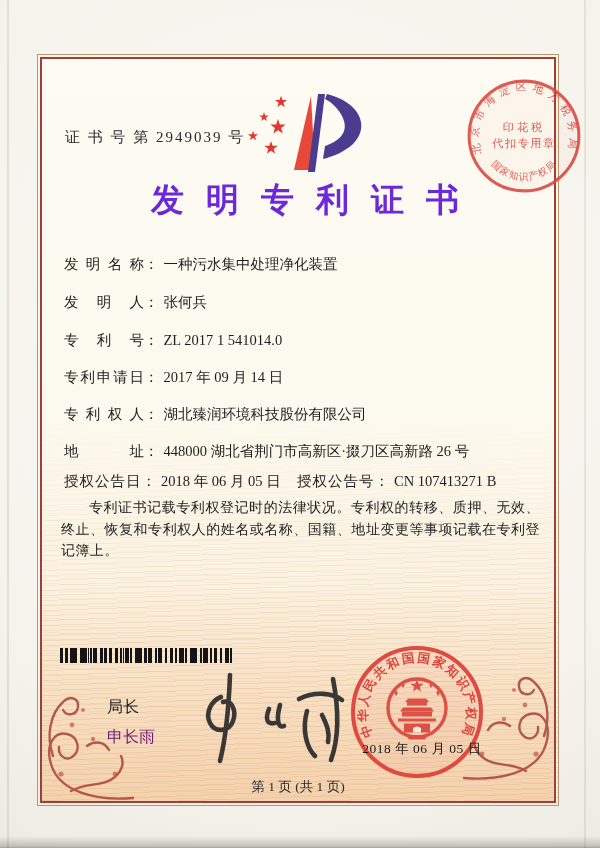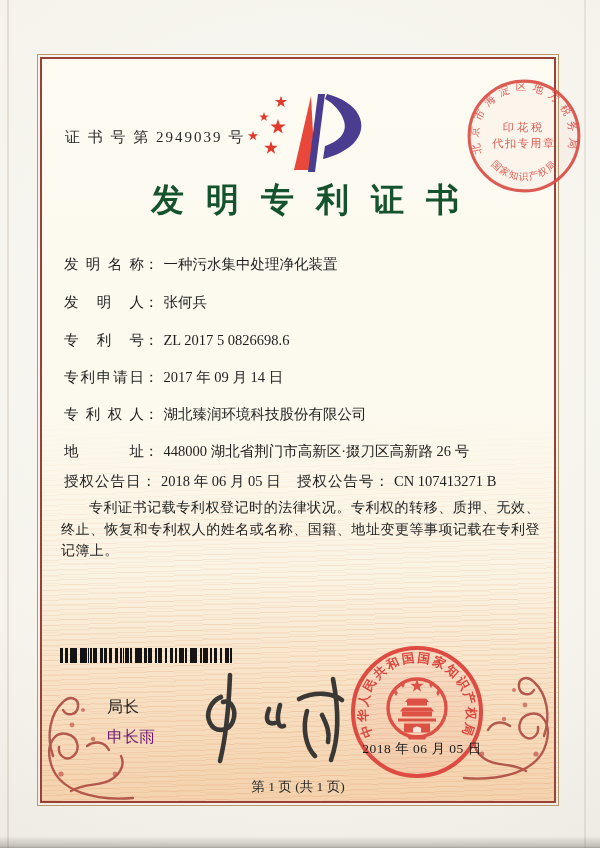--- a/index.html
+++ b/index.html
@@ -31,21 +31,21 @@
     mask-image:linear-gradient(180deg, transparent 0%, #000 55%, #000 100%);
   }
 
   .cert-number{position:absolute;left:65px;top:88px;font-size:15px;letter-spacing:2px;color:#2a2a2a;margin-top:40px;}
 
   .logo{position:absolute;left:231px;top:84px;width:140px;height:92px;}
 
   .title{
     position:absolute;left:40px;top:178px;width:516px;text-align:center;
     font-size:33px;font-weight:700;letter-spacing:22px;padding-left:36px;box-sizing:border-box;
-    color:#14532d;
+    color:#6d28d9;
   }
 
   .rows{position:absolute;left:64px;top:0;width:478px;font-size:14.5px;}
   .row{position:absolute;left:0;white-space:nowrap;text-decoration:underline;}
   .row .lbl{display:inline-block;width:80px;text-align:justify;text-align-last:justify;vertical-align:top;}
   .row .colon{display:inline-block;}
   .row .val{display:inline-block;margin-left:5px;}
   .r1{top:255px}.r2{top:293px}.r3{top:331px}.r4{top:368px}.r5{top:405px}.r6{top:442px}.r7{top:472px}
   .grant-b{position:absolute;left:233px;top:0;white-space:nowrap;}
   .row .lbl-compact{display:inline-block;letter-spacing:1px;}
@@ -154,21 +154,21 @@
   <div class="title">发明专利证书</div>
 
   <div class="rows">
     <div class="row r1">
       <span class="lbl">发明名称</span><span class="colon">：</span><span class="val">一种污水集中处理净化装置</span>
     </div>
     <div class="row r2">
       <span class="lbl">发明人</span><span class="colon">：</span><span class="val">张何兵</span>
     </div>
     <div class="row r3">
-      <span class="lbl">专利号</span><span class="colon">：</span><span class="val">ZL 2017 5 0826698.6</span>
+      <span class="lbl">专利号</span><span class="colon">：</span><span class="val">ZL 2017 1 541014.0</span>
     </div>
     <div class="row r4">
       <span class="lbl">专利申请日</span><span class="colon">：</span><span class="val">2017 年 09 月 14 日</span>
     </div>
     <div class="row r5">
       <span class="lbl">专利权人</span><span class="colon">：</span><span class="val">湖北臻润环境科技股份有限公司</span>
     </div>
     <div class="row r6">
       <span class="lbl">地址</span><span class="colon">：</span><span class="val">448000 湖北省荆门市高新区·掇刀区高新路 26 号</span>
     </div>

